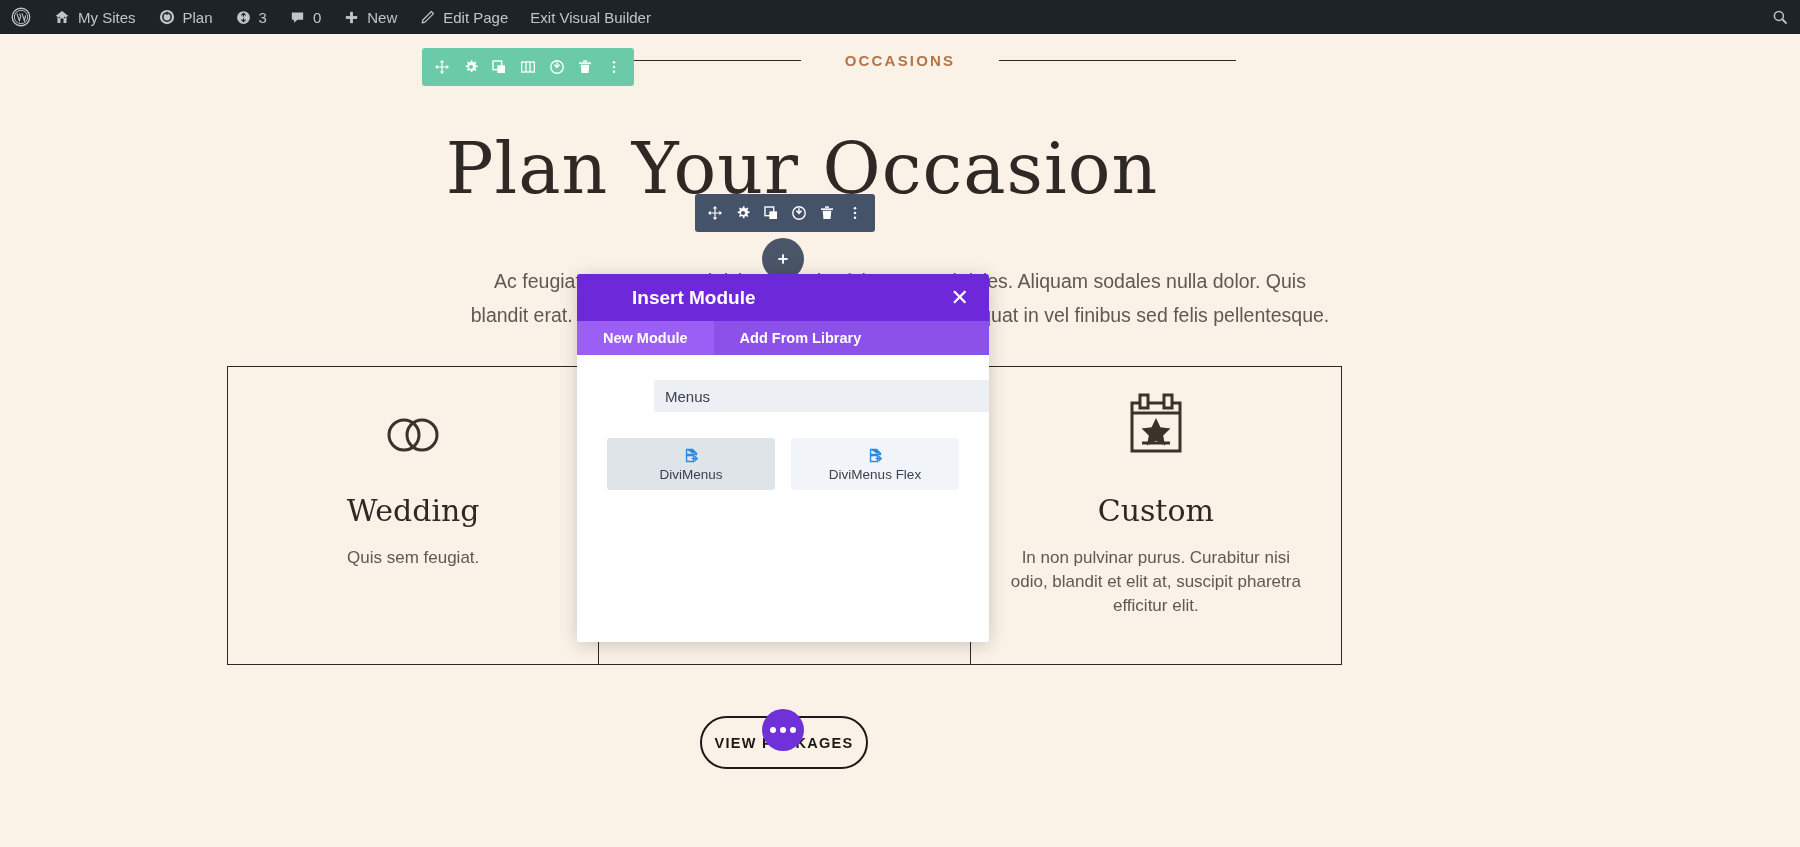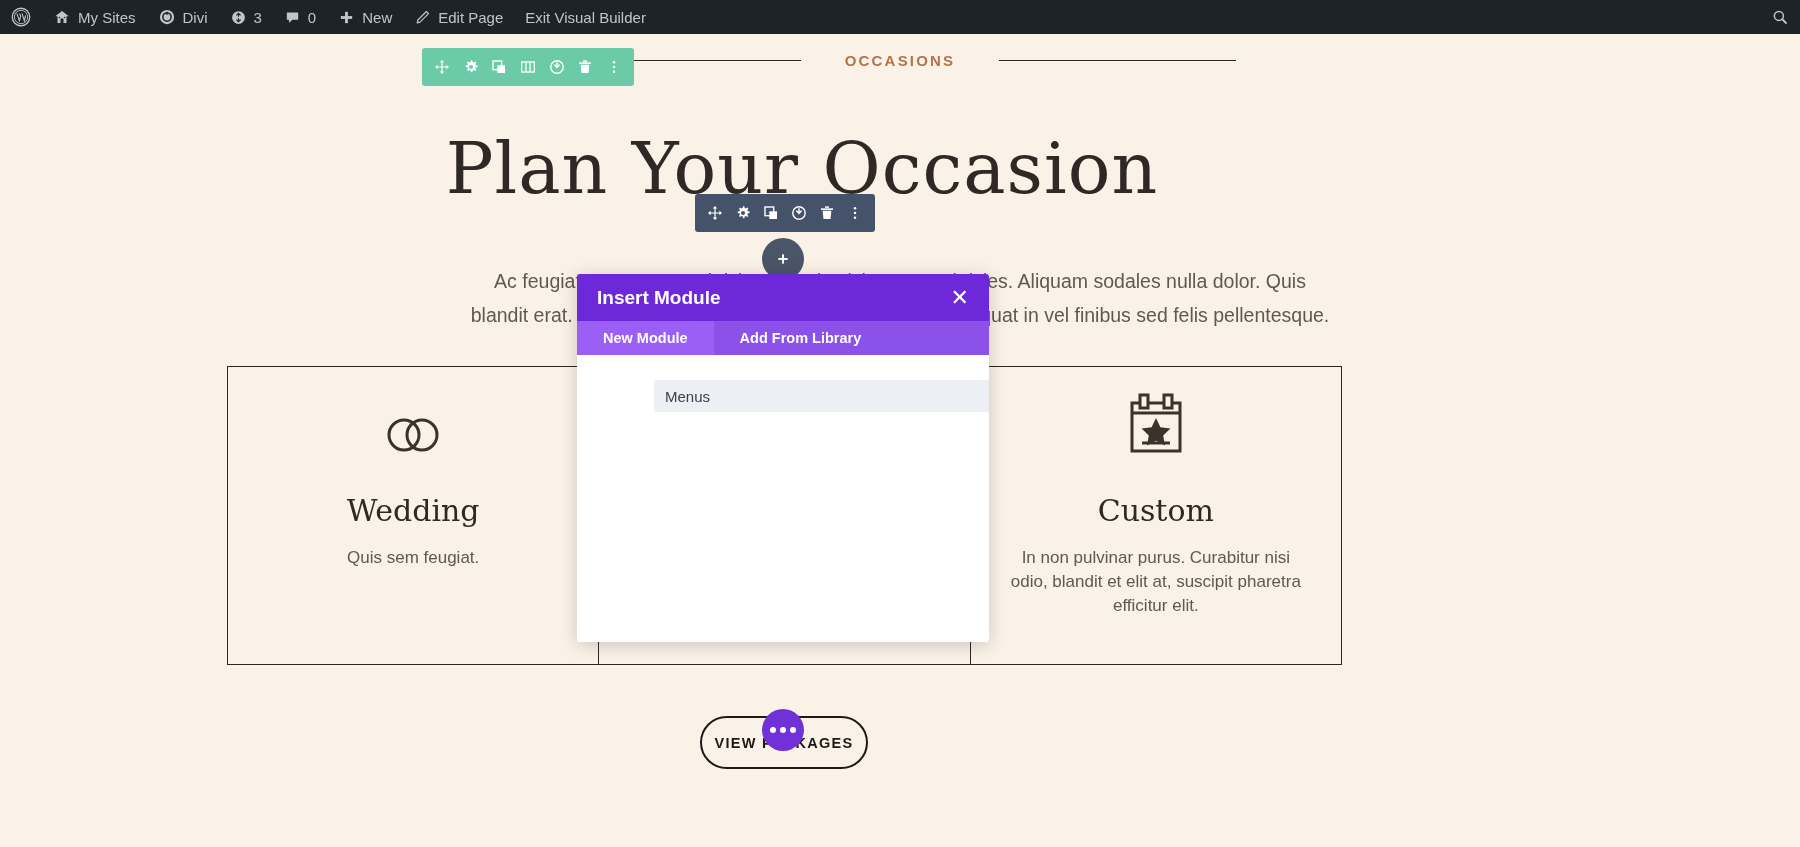--- a/index.html
+++ b/index.html
@@ -158,21 +158,21 @@
     box-shadow: 0 3px 18px rgba(0,0,0,.18);
     z-index: 60;
     display: flex; flex-direction: column;
     overflow: hidden;
   }
   #modal-header {
     height: 47px; background: #6d28d9;
     display: flex; align-items: center; justify-content: space-between;
     padding: 0 20px;
   }
-  #modal-title { color: #fff; font-size: 19px; font-weight: bold; }
+  #modal-title { color: #fff; font-size: 19px; font-weight: bold; margin-left: 35px; }
   #modal-close {
     color: #fff; font-size: 22px; line-height: 1;
     cursor: pointer; font-weight: 300;
   }
   #modal-tabs { height: 34px; display: flex; background: #8b51e8; }
   .modal-tab {
     display: flex; align-items: center; justify-content: center;
     padding: 0 26px; height: 34px;
     color: #fff; font-size: 14.5px; font-weight: bold;
     cursor: pointer;
@@ -231,21 +231,21 @@
 
   <div class="ab-item">
     <span class="ab-icon">
       <svg width="18" height="18" viewBox="0 0 24 24">
         <circle cx="12" cy="12" r="9.5" fill="#c3c4c7"></circle>
         <circle cx="12" cy="12" r="6.5" fill="#1d2327"></circle>
         <circle cx="12" cy="12" r="4.5" fill="#c3c4c7"></circle>
         <rect x="11" y="5" width="2" height="4" fill="#1d2327"></rect>
       </svg>
     </span>
-    <span>Divi</span>
+    <span>Plan</span>
   </div>
 
   <div class="ab-item">
     <span class="ab-icon">
       <svg width="17" height="17" viewBox="0 0 24 24">
         <path d="M12 3.5a8.5 8.5 0 0 1 8.3 6.6l-2.9-1.6 2.4 5.6 4.4-3.8-2.1.4" fill="none" stroke="#c3c4c7" stroke-width="0"></path>
         <circle cx="12" cy="12" r="9" fill="#c3c4c7"></circle>
         <path d="M12 6.5 L12 11 M9 9 l3-3 3 3" fill="none" stroke="#1d2327" stroke-width="1.6"></path>
         <path d="M12 17.5 L12 13 M15 15 l-3 3 -3-3" fill="none" stroke="#1d2327" stroke-width="1.6"></path>
       </svg>
@@ -462,16 +462,43 @@
     </div>
 
     <div id="modal-tabs">
       <div class="modal-tab active">New Module</div>
       <div class="modal-tab">Add From Library</div>
     </div>
 
     <div id="modal-body">
       <input id="module-search" type="text" value="Menus" style="">
 
+      <div id="module-results">
+
+        <div class="module-card hovered">
+          <span class="module-icon">
+            <svg width="17" height="17" viewBox="0 0 24 24">
+              <path d="M5 3.5 h8.5 l5.5 5.5 v1.5 h-14 Z" fill="none" stroke="#2b8ae0" stroke-width="2"></path>
+              <path d="M5 3.5 h8.5 l5.5 5.5 h-5.5 Z" fill="#2b8ae0"></path>
+              <path d="M5 12 h10 v8.5 h-10 Z" fill="none" stroke="#2b8ae0" stroke-width="2"></path>
+              <path d="M13 16.3 h6.5 M17 13.3 l3 3 -3 3" fill="none" stroke="#2b8ae0" stroke-width="2" stroke-linecap="round"></path>
+            </svg>
+          </span>
+          <span class="mc-label">DiviMenus</span>
+        </div>
+
+        <div class="module-card plain">
+          <span class="module-icon">
+            <svg width="17" height="17" viewBox="0 0 24 24">
+              <path d="M5 3.5 h8.5 l5.5 5.5 v1.5 h-14 Z" fill="none" stroke="#2b8ae0" stroke-width="2"></path>
+              <path d="M5 3.5 h8.5 l5.5 5.5 h-5.5 Z" fill="#2b8ae0"></path>
+              <path d="M5 12 h10 v8.5 h-10 Z" fill="none" stroke="#2b8ae0" stroke-width="2"></path>
+              <path d="M13 16.3 h6.5 M17 13.3 l3 3 -3 3" fill="none" stroke="#2b8ae0" stroke-width="2" stroke-linecap="round"></path>
+            </svg>
+          </span>
+          <span class="mc-label">DiviMenus Flex</span>
+        </div>
+
+      </div>
     </div>
   </div>
 
 </div>
 
 </body></html>

